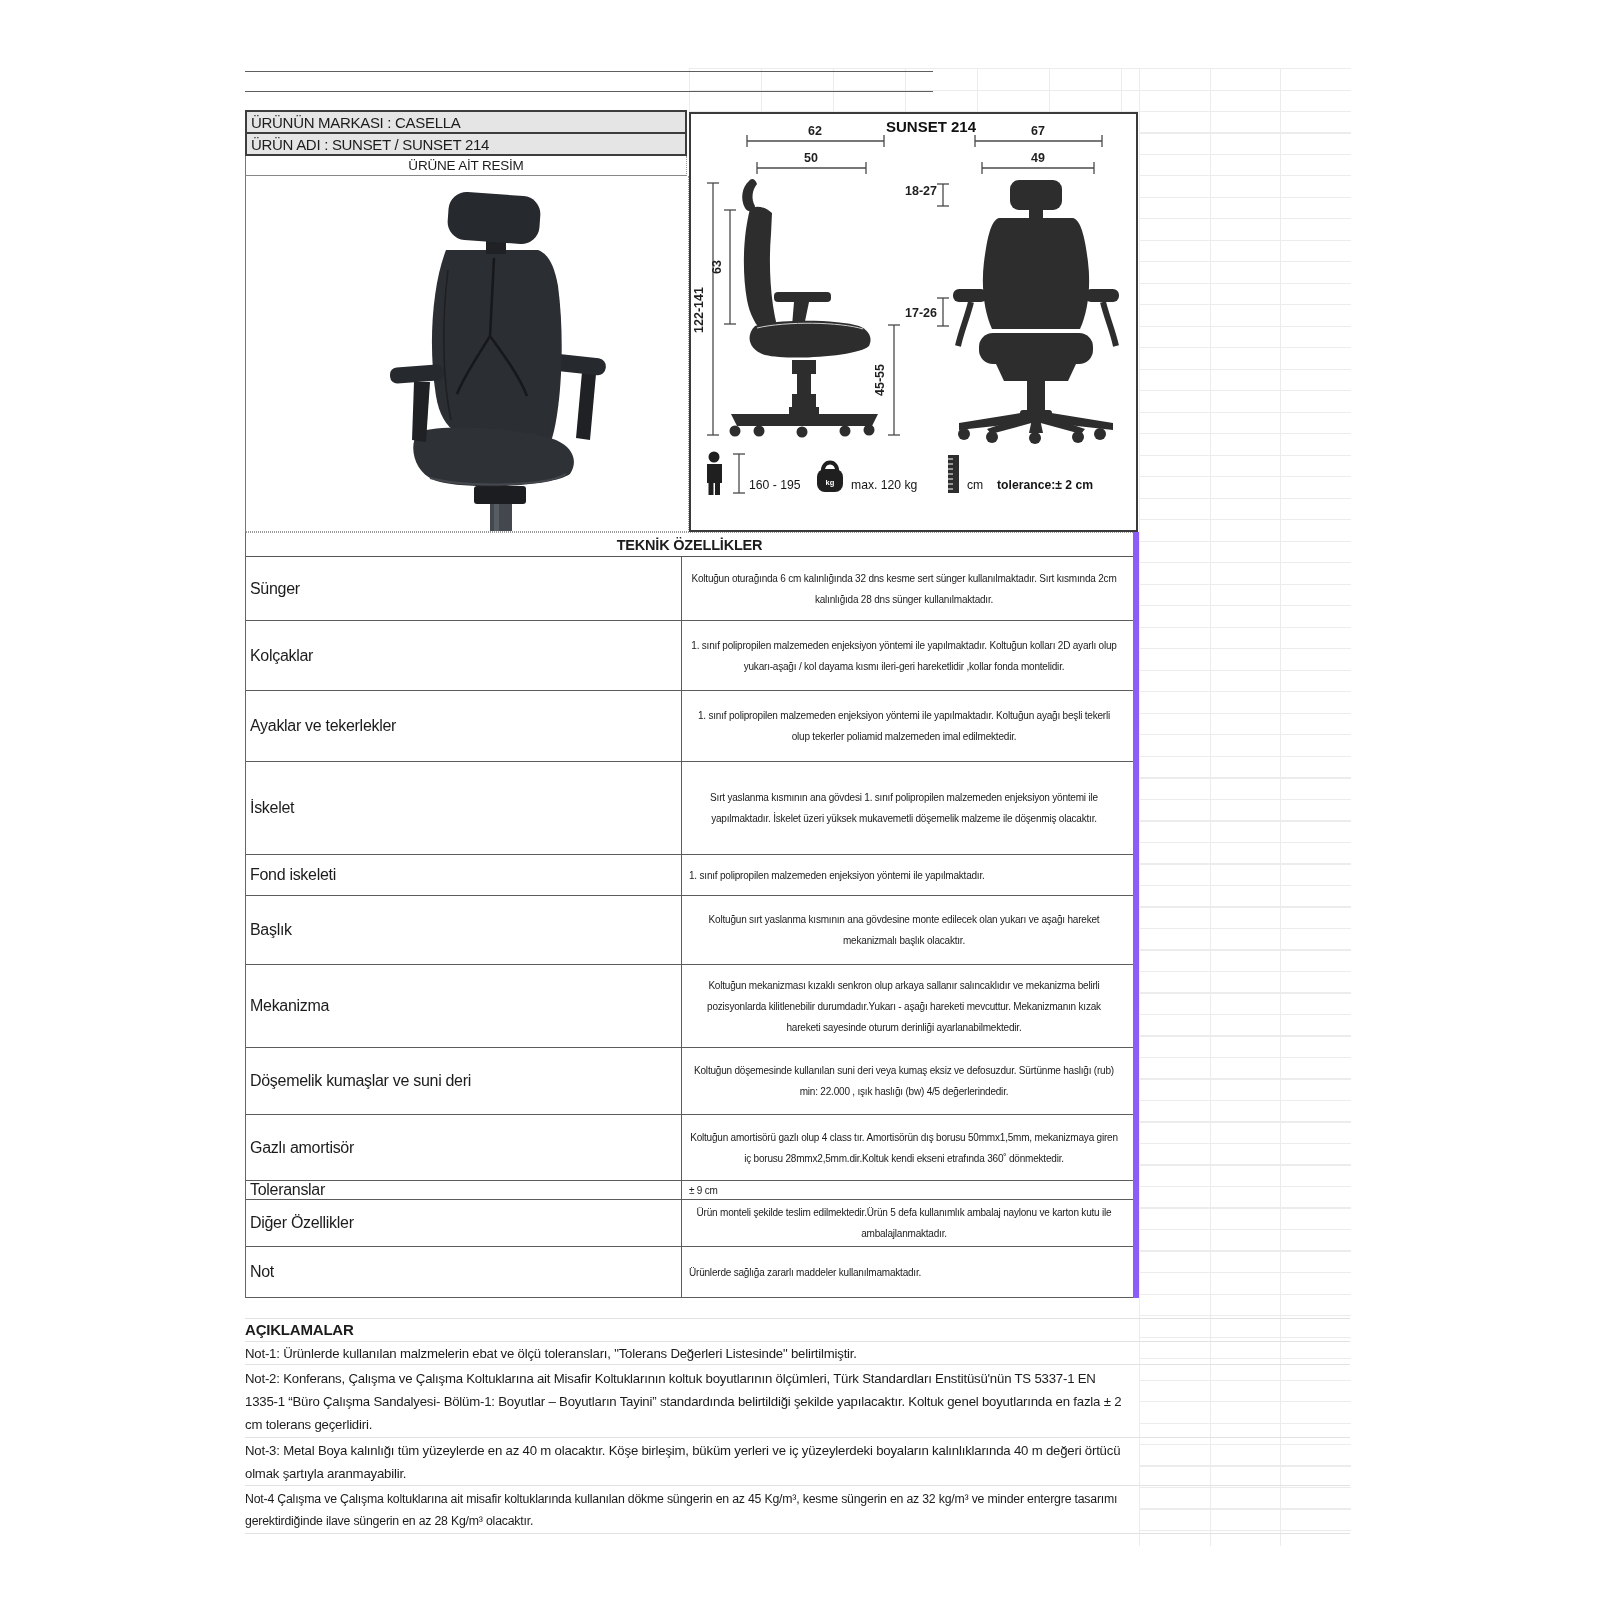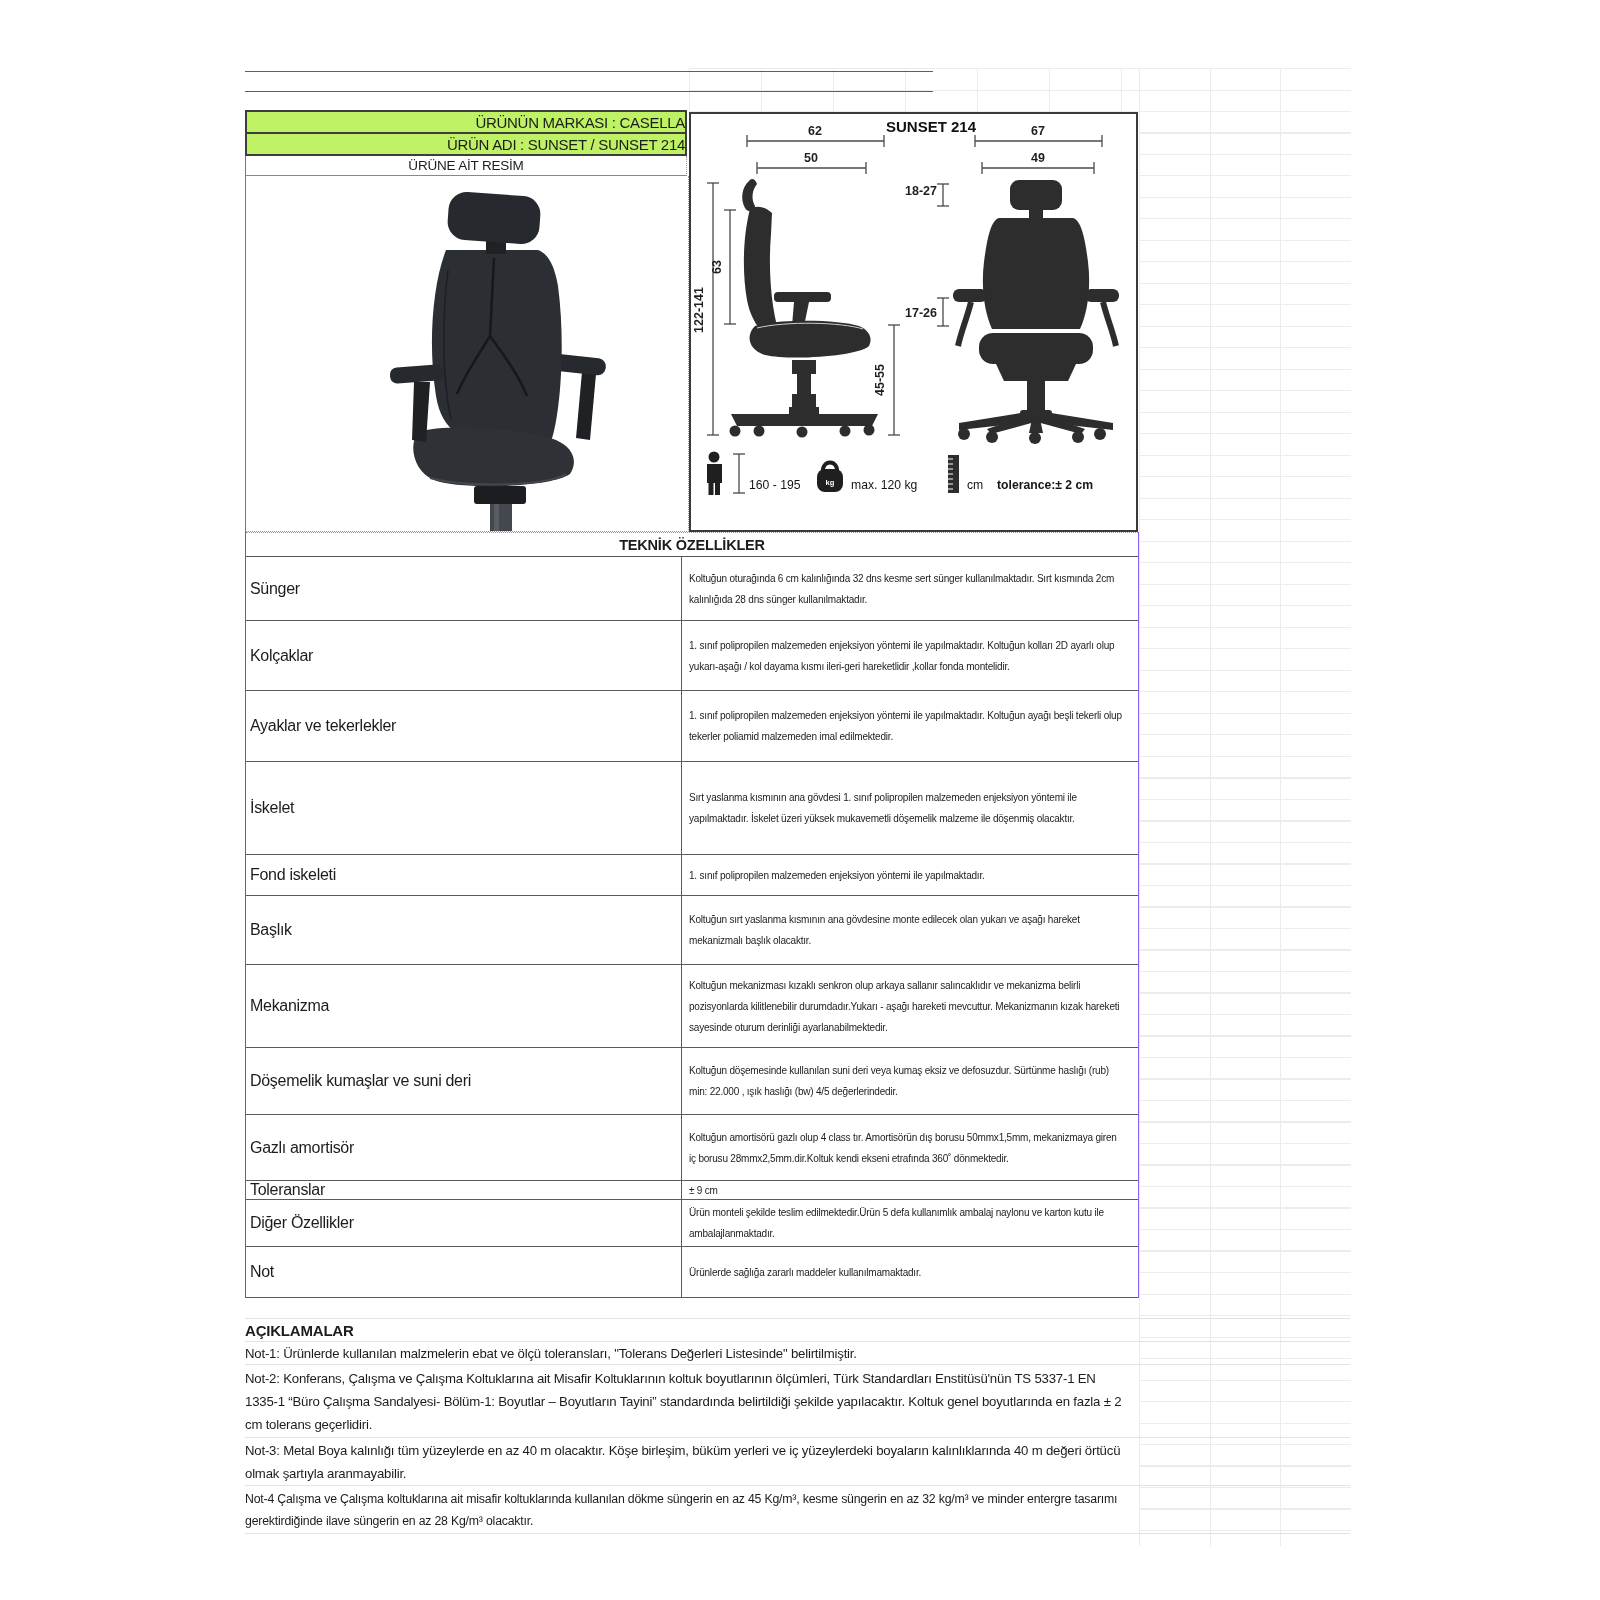--- a/index.html
+++ b/index.html
@@ -9,29 +9,29 @@
   
   .grid{background-image:
       repeating-linear-gradient(to bottom,#ececec 0 1px,transparent 1px 21.5px),
       repeating-linear-gradient(to right,#ececec 0 1px,transparent 1px 70.5px);}
   .gridband{background-image:
       repeating-linear-gradient(to bottom,#ececec 0 1px,transparent 1px 21.5px),
       repeating-linear-gradient(to right,#ececec 0 1px,transparent 1px 72px);}
   .hline{height:1px;background:#5e5e5e;}
   .form-title{font-size:15px;font-weight:bold;letter-spacing:-0.2px;margin-top:40px;}
   .hdr-box{box-sizing:border-box;border:2px solid #3d3d3d;display:flex;align-items:center;
-           padding-left:4px;font-size:15px;letter-spacing:-0.3px;background:#bef264;justify-content:flex-end;}
+           padding-left:4px;font-size:15px;letter-spacing:-0.3px;background:#e5e5e5;}
   .caption-box{box-sizing:border-box;border-left:1px solid #777;border-right:1px dotted #999;
            border-bottom:1px solid #888;display:flex;align-items:center;justify-content:center;
            font-size:13.5px;letter-spacing:-0.2px;}
   .photo-cell{box-sizing:border-box;border-left:1px solid #777;border-right:1px dotted #999;
            border-bottom:1px dotted #999;}
   .diagram-box{box-sizing:border-box;border:2px solid #3a3a3a;background:#fff;}
   
-  .spec{box-sizing:border-box;border-left:1px solid #666;border-right:1px solid #8b5cf6;}
+  .spec{box-sizing:border-box;border-left:1px solid #666;border-right:6px solid #8b5cf6;text-align:center;}
   .spec-header{box-sizing:border-box;border-top:1px dotted #999;border-bottom:1px solid #555;
            display:flex;align-items:center;justify-content:center;font-weight:bold;font-size:14.5px;
            letter-spacing:-0.2px;}
   .spec-row{box-sizing:border-box;display:flex;border-bottom:1px solid #5c5c5c;}
   .spec-label{box-sizing:border-box;width:436px;border-right:1px solid #5c5c5c;display:flex;
            align-items:center;padding-left:4px;font-size:16px;letter-spacing:-0.3px;}
   .spec-value{box-sizing:border-box;flex:1;display:flex;align-items:center;
            padding:3px 14px 3px 7px;font-size:10px;line-height:21px;letter-spacing:-0.2px;}
   .spec-value.tight{line-height:17px;}
   
@@ -336,21 +336,21 @@
       <div class="spec-label">
           <span>Not</span>
         </div>
       <div class="spec-value">
           <span>Ürünlerde sağlığa zararlı maddeler kullanılmamaktadır.</span>
         </div>
     </div>
   </div>
 
   <div class="abs" style="left:245px;top:1318px;width:1105px;">
-    <div class="note-row" style="height:24px;border-top:1px solid #e2e2e2;">
+    <div class="note-row" style="height:24px;border-top:1px solid #e2e2e2;align-items:flex-end;">
       <span class="notes-title">AÇIKLAMALAR</span>
     </div>
     <div class="note-row" style="height:23px;">
       <span>Not-1: Ürünlerde kullanılan malzmelerin ebat ve ölçü toleransları, "Tolerans Değerleri Listesinde" belirtilmiştir.</span>
     </div>
     <div class="note-row" style="height:73px;">
       <span>Not-2: Konferans, Çalışma ve Çalışma Koltuklarına ait  Misafir Koltuklarının koltuk boyutlarının ölçümleri, Türk Standardları Enstitüsü'nün TS 5337-1 EN 1335-1 “Büro Çalışma Sandalyesi- Bölüm-1: Boyutlar – Boyutların Tayini” standardında belirtildiği şekilde yapılacaktır. Koltuk genel boyutlarında en fazla ± 2 cm tolerans geçerlidiri.</span>
     </div>
     <div class="note-row" style="height:48px;">
       <span>Not-3: Metal Boya kalınlığı tüm yüzeylerde en az 40 m  olacaktır. Köşe birleşim, büküm yerleri ve iç yüzeylerdeki boyaların kalınlıklarında 40 m değeri örtücü olmak şartıyla aranmayabilir.</span>

